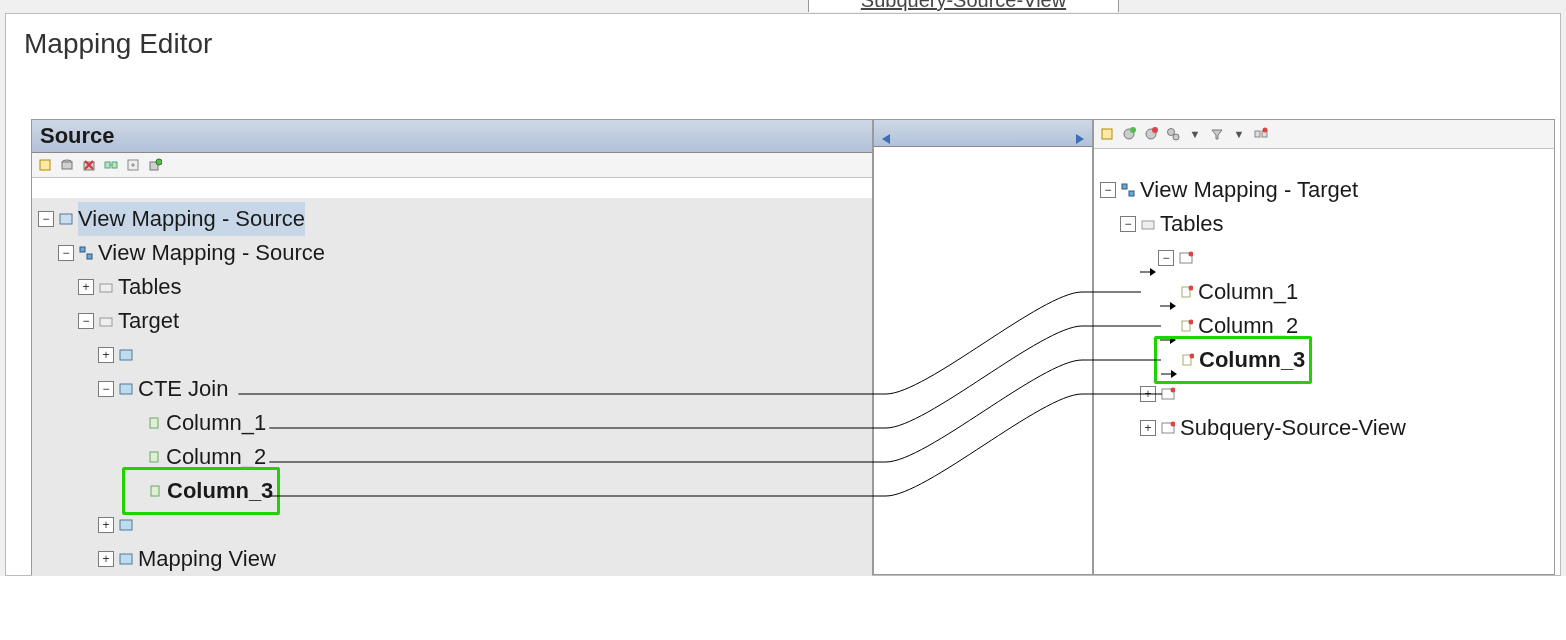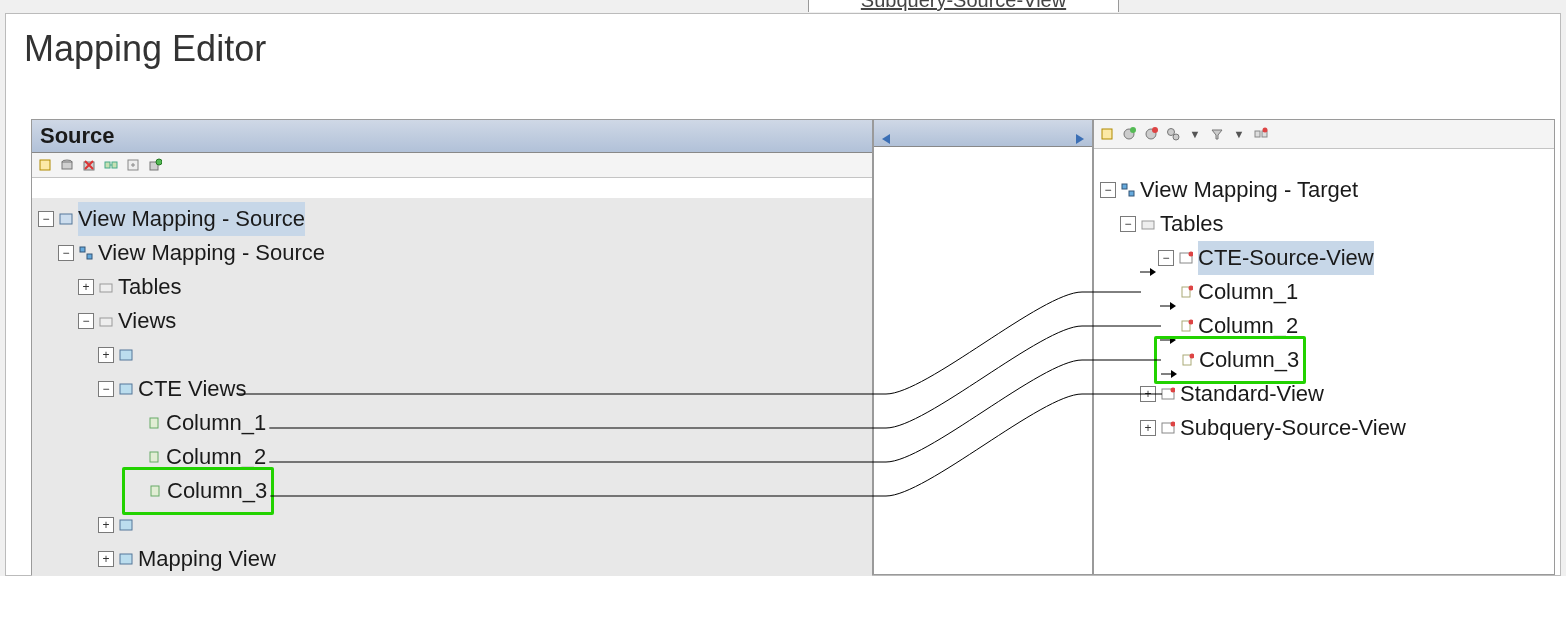--- a/index.html
+++ b/index.html
@@ -15,21 +15,21 @@
     border:1px solid #999; border-top:none; border-bottom:none;
     background:#fff; color:#444; font-size:20px; text-align:center;
     text-decoration:underline; overflow:hidden; line-height:0px;
     z-index:3;
   }
   .editor-panel{
     position:absolute; top:13px; left:5px; right:5px; bottom:0;
     border:1px solid #bbb; background:#fff;
   }
   .editor-title{
-    font-size:36px; font-weight:300; color:#333;
+    font-size:28px; font-weight:300; color:#333;
     padding:14px 18px 30px 18px;
   }
   .panes{
     position:absolute; left:25px; right:5px; top:105px; bottom:0;
     display:flex;
   }
   .pane{
     display:flex; flex-direction:column;
     border:1px solid #9a9a9a; background:#fff;
   }
@@ -95,21 +95,21 @@
   .expander.none{ border:none; background:transparent; color:transparent; width:14px;}
   .arrow-in{
     width:16px; height:10px; margin-right:2px;
     display:inline-block;
   }
   .ticon{
     width:16px; height:16px; margin-right:4px;
     display:inline-flex; align-items:center; justify-content:center;
   }
   .hl{ background:#c7d7e8; }
-  .green-box{ border:3px solid #22d200; border-radius:2px; padding:4px 4px; margin-left:-6px;}
+  .green-box{ border:3px solid #22d200; border-radius:2px; padding:4px 4px; margin-left:-6px;font-weight:bold;}
   
   
   .links{ position:absolute; left:0; top:0; width:100%; height:100%; pointer-events:none; }
 
 </style>
 </head>
 <body>
 
 <div class="wrap">
 
@@ -195,38 +195,38 @@
               </span>
             <span>Tables</span>
           </div>
           <div class="node lvl2">
             <span class="expander">−</span>
             <span class="ticon">
                 <svg width="14" height="12">
                   <rect x="1" y="3" width="12" height="8" fill="#eee" stroke="#999"></rect>
                 </svg>
               </span>
-            <span>Views</span>
+            <span>Target</span>
           </div>
           <div class="node lvl3">
             <span class="expander">+</span>
             <span class="ticon">
                 <svg width="14" height="14">
                   <rect x="1" y="2" width="12" height="10" fill="#bde" stroke="#579"></rect>
                 </svg>
               </span>
           </div>
           <div class="node lvl3" id="src-cteview">
             <span class="expander">−</span>
             <span class="ticon">
                 <svg width="14" height="14">
                   <rect x="1" y="2" width="12" height="10" fill="#bde" stroke="#579"></rect>
                 </svg>
               </span>
-            <span>CTE Views</span>
+            <span>CTE Join</span>
           </div>
           <div class="node lvl4" id="src-col1">
             <span class="expander none"></span>
             <span class="ticon">
                 <svg width="14" height="14">
                   <rect x="3" y="2" width="8" height="10" fill="#e1edd4" stroke="#6a6"></rect>
                 </svg>
               </span>
             <span>Column_1</span>
           </div>
@@ -360,21 +360,20 @@
                   <line x1="0" y1="5" x2="10" y2="5" stroke="#000"></line>
                   <polygon points="10,1 16,5 10,9" fill="#000"></polygon>
                 </svg></span>
             <span class="expander">−</span>
             <span class="ticon">
                 <svg width="14" height="14">
                   <rect x="1" y="2" width="12" height="10" fill="#fff" stroke="#888"></rect>
                   <circle cx="12" cy="3" r="2.5" fill="#d44"></circle>
                 </svg>
               </span>
-            <span class="hl">CTE-Source-View</span>
           </div>
           <div class="node lvl3" id="tgt-col1">
             <span class="arrow-in"><svg width="16" height="10">
                   <line x1="0" y1="5" x2="10" y2="5" stroke="#000"></line>
                   <polygon points="10,1 16,5 10,9" fill="#000"></polygon>
                 </svg></span>
             <span class="ticon">
                 <svg width="14" height="14">
                   <rect x="3" y="2" width="8" height="10" fill="#fff" stroke="#aa7"></rect>
                   <circle cx="12" cy="3" r="2.5" fill="#d44"></circle>
@@ -411,21 +410,20 @@
             </span>
           </div>
           <div class="node lvl2">
             <span class="expander">+</span>
             <span class="ticon">
                 <svg width="14" height="14">
                   <rect x="1" y="2" width="12" height="10" fill="#fff" stroke="#888"></rect>
                   <circle cx="12" cy="3" r="2.5" fill="#d44"></circle>
                 </svg>
               </span>
-            <span>Standard-View</span>
           </div>
           <div class="node lvl2">
             <span class="expander">+</span>
             <span class="ticon">
                 <svg width="14" height="14">
                   <rect x="1" y="2" width="12" height="10" fill="#fff" stroke="#888"></rect>
                   <circle cx="12" cy="3" r="2.5" fill="#d44"></circle>
                 </svg>
               </span>
             <span>Subquery-Source-View</span>

